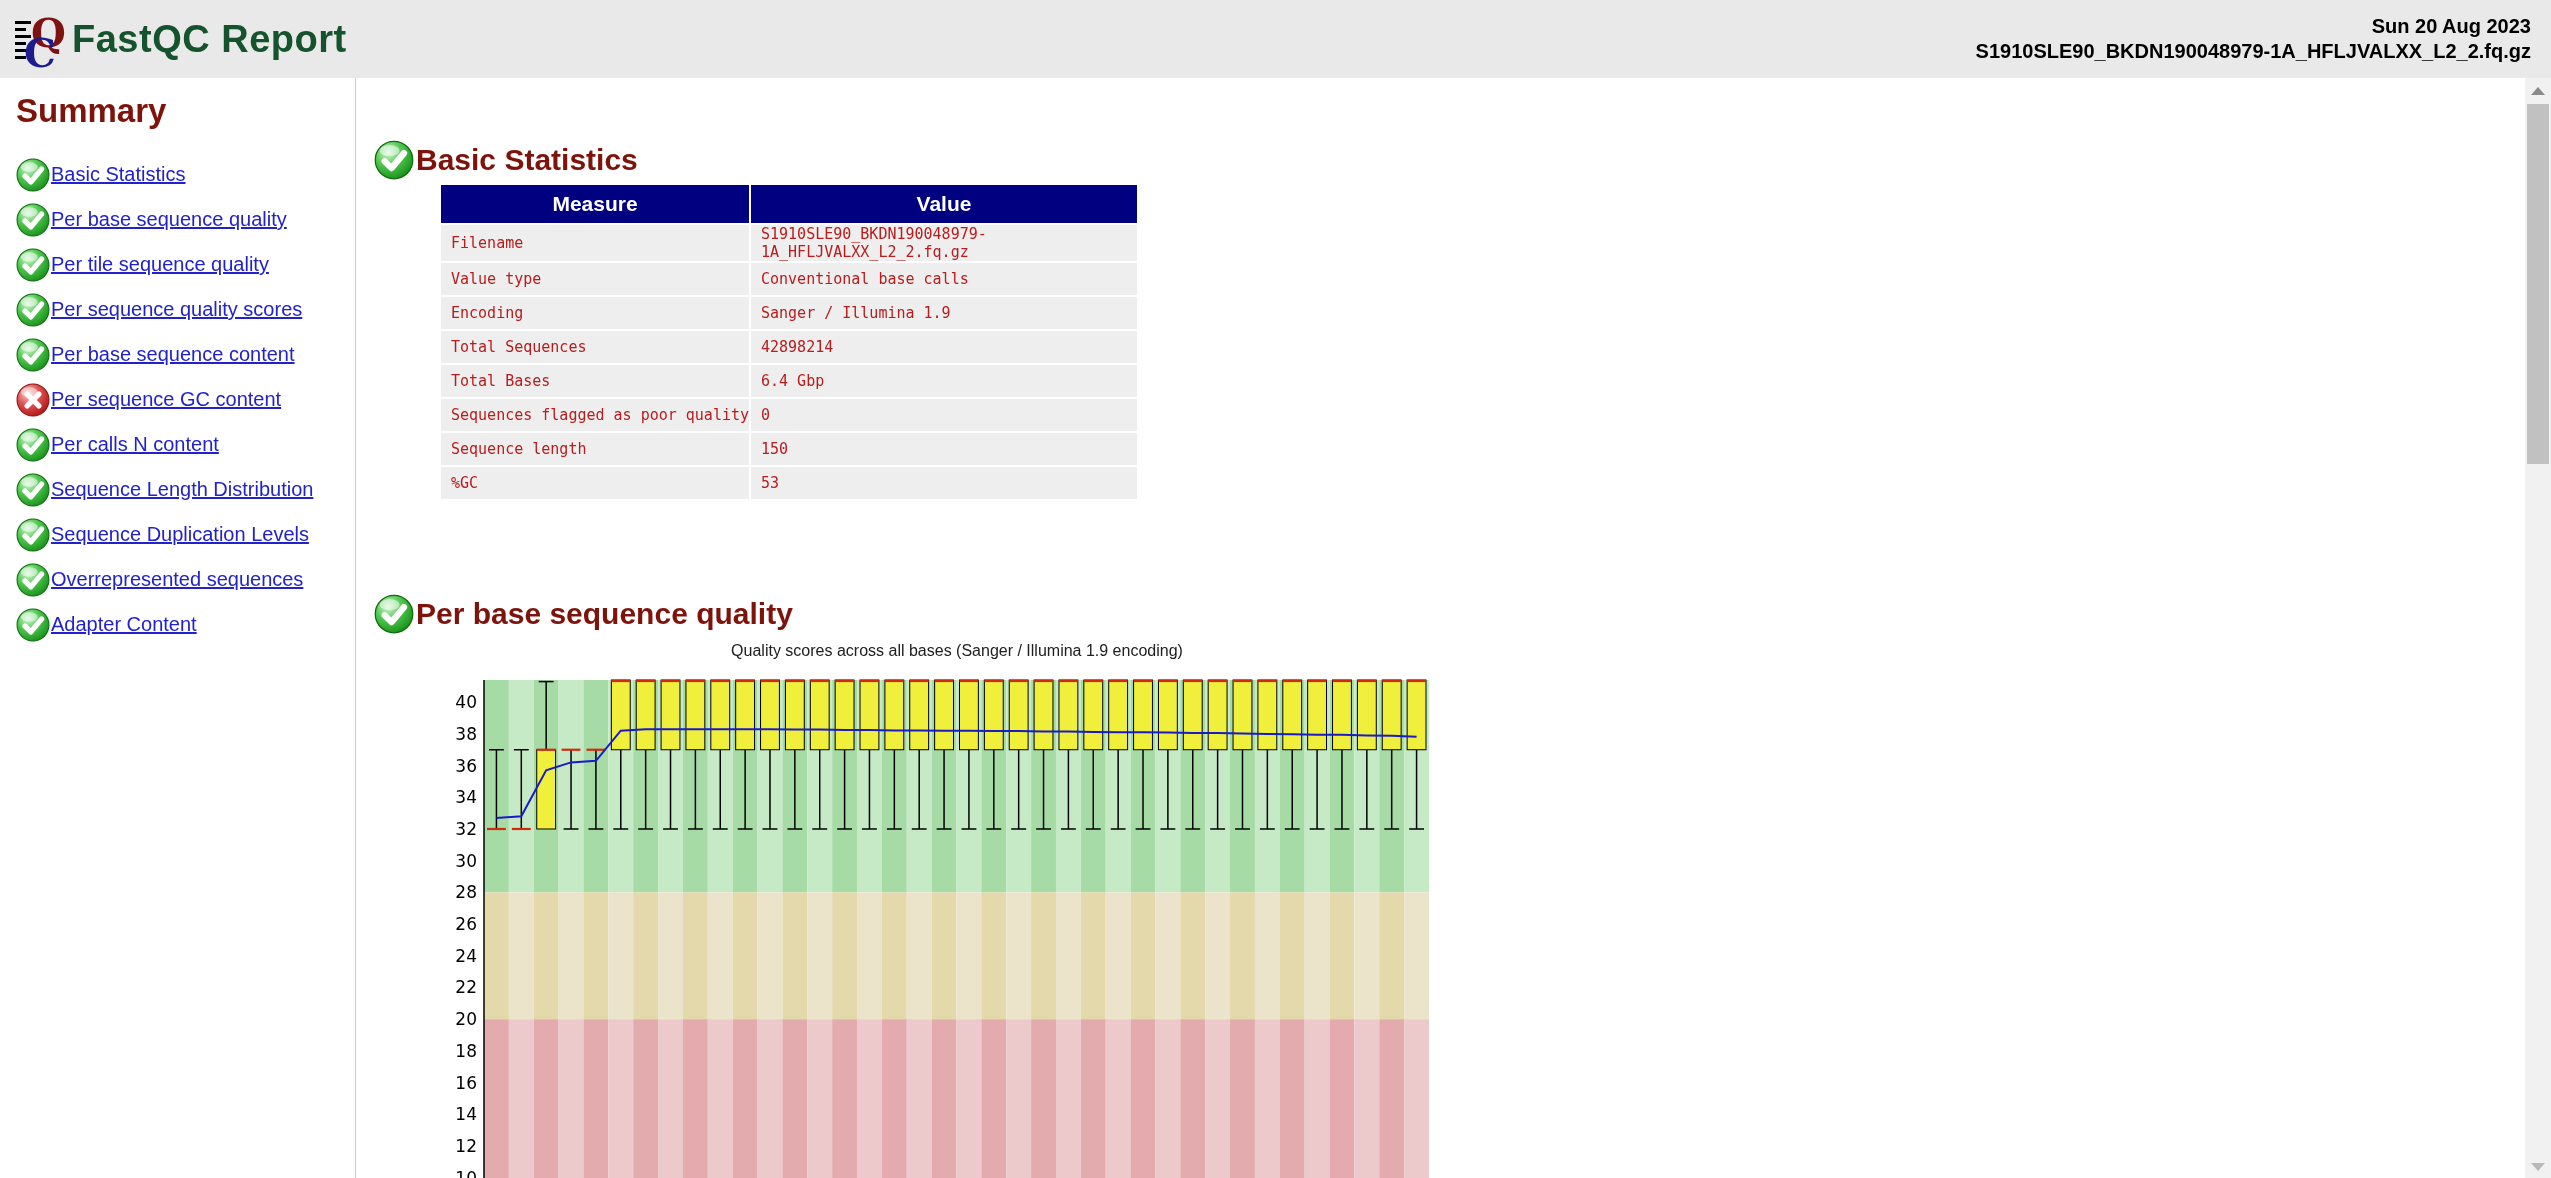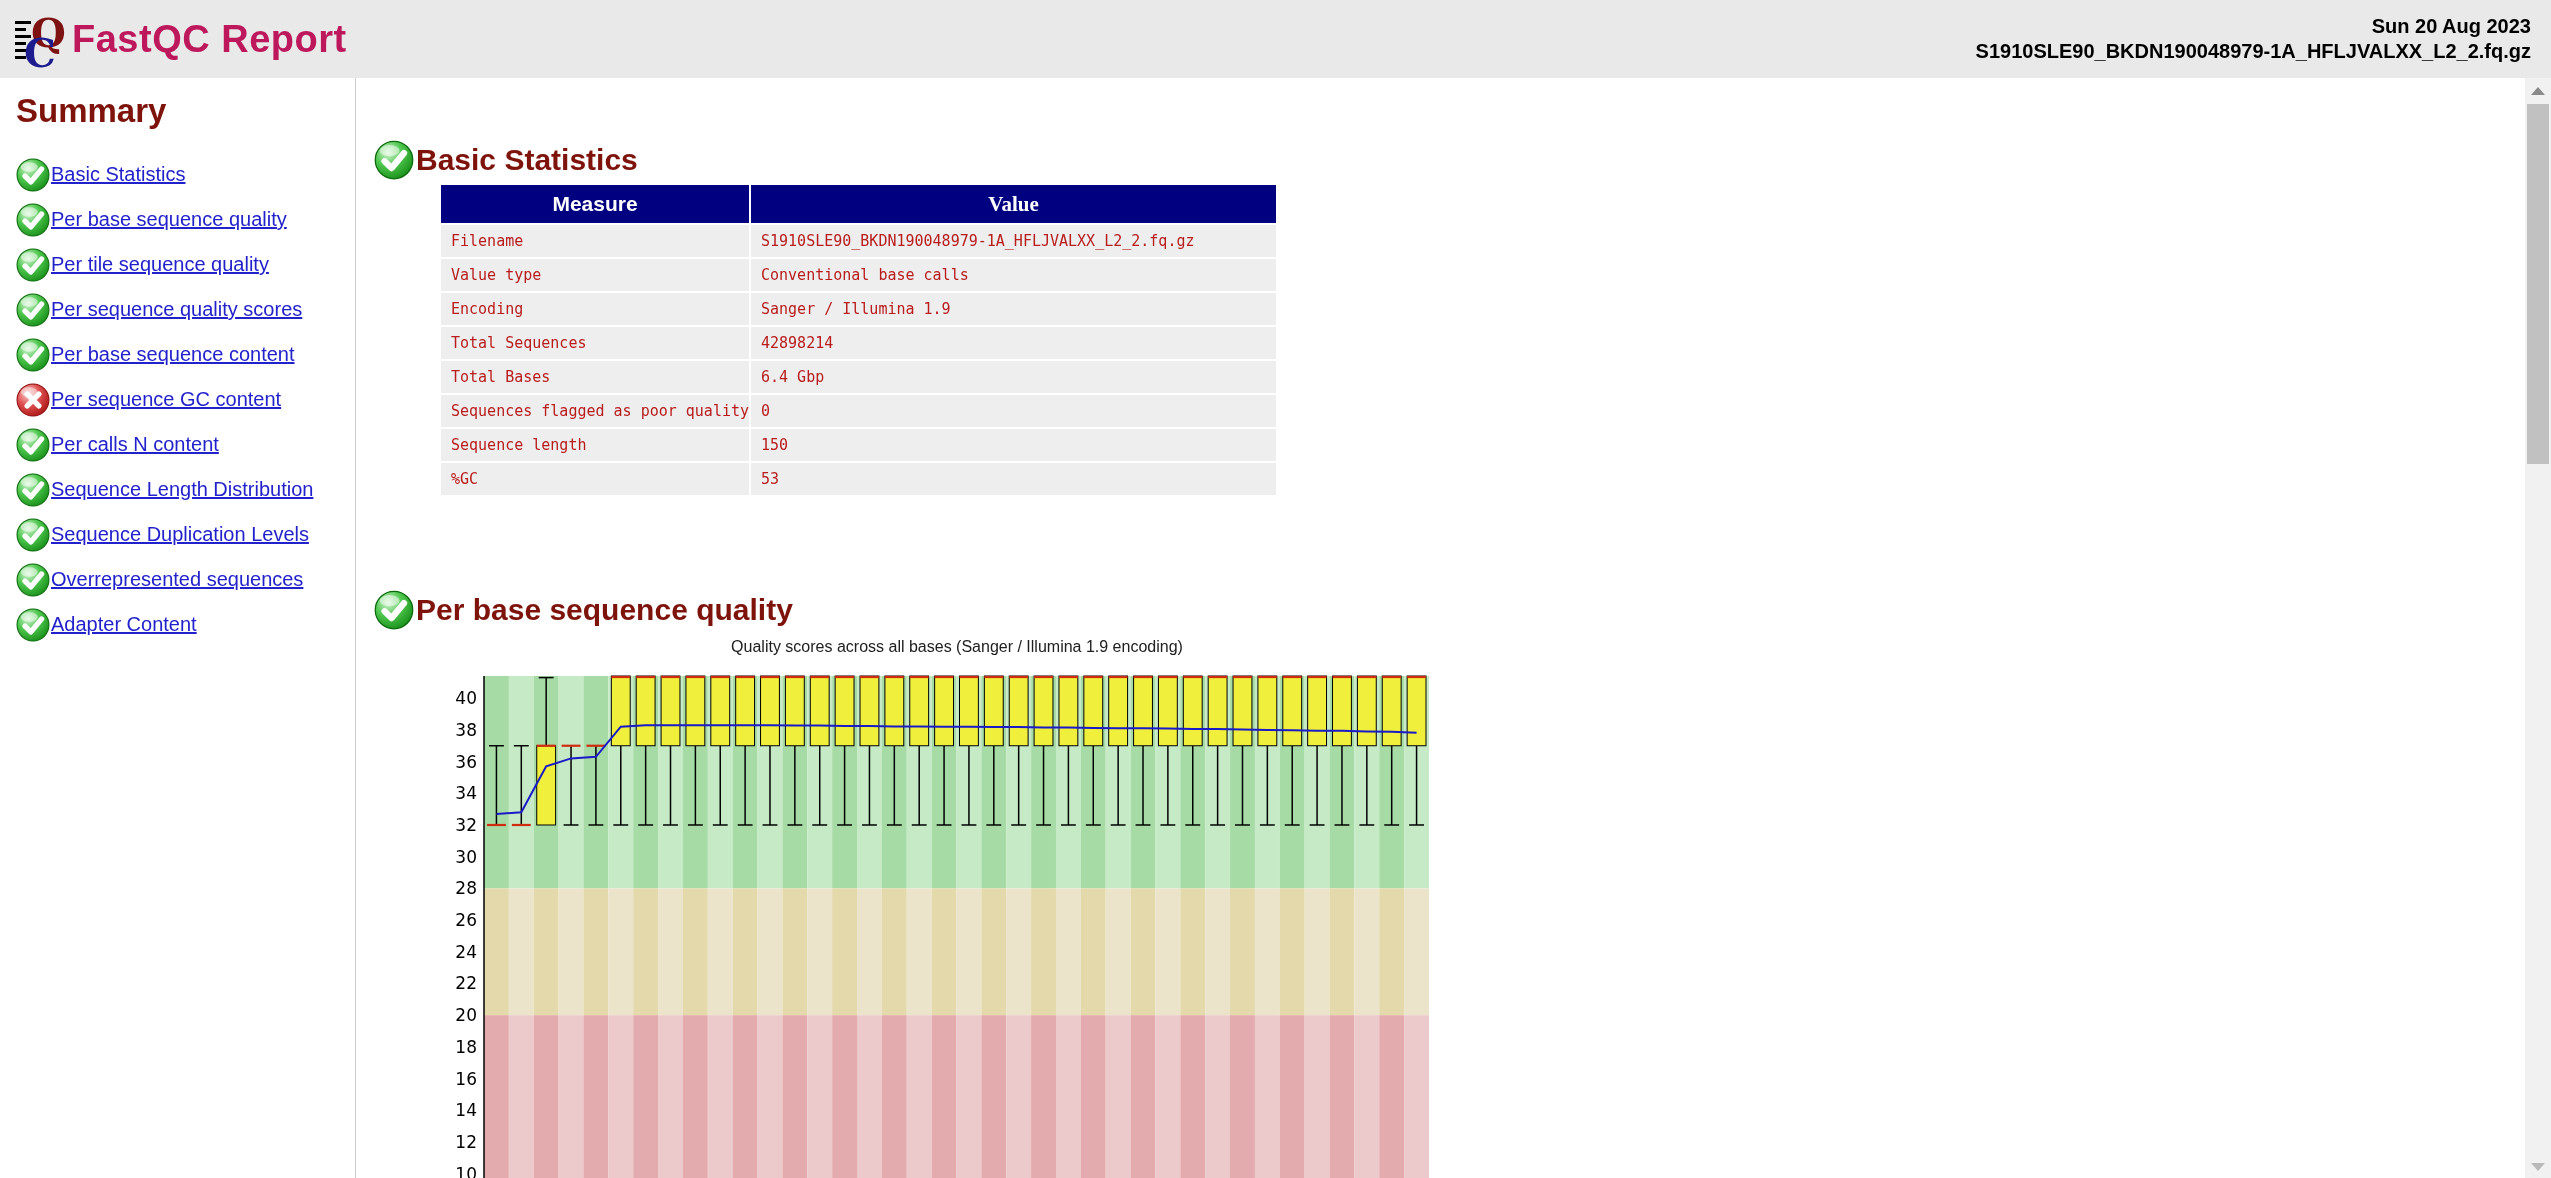--- a/index.html
+++ b/index.html
@@ -5,21 +5,21 @@
   * { box-sizing: border-box; }
   html,body { margin:0; padding:0; }
   body {
     width:2551px; height:1178px; overflow:hidden; background:#fff;
     font-family:"Liberation Sans", sans-serif; position:relative;
   }
   
   .header { height:78px; background:#E9E9E9; display:flex; justify-content:space-between; align-items:center; }
   .brand { display:flex; align-items:center; padding-left:12px; }
   .logo-svg { width:60px; height:62px; margin-top:2px; }
-  .report-title { font-size:38px; font-weight:bold; color:#be185d; margin:0 0 0 0; letter-spacing:0.5px; }
+  .report-title { font-size:38px; font-weight:bold; color:#14532d; margin:0 0 0 0; letter-spacing:0.5px; }
   .file-meta { text-align:right; padding-right:20px; font-weight:bold; font-size:20px; line-height:25px; color:#000; }
   
   .content { display:flex; height:1100px; }
   .sidebar { width:356px; min-width:356px; border-right:1px solid #CCCCCC; padding:14px 0 0 16px; }
   .summary-heading { color:#7E130B; font-size:33px; font-weight:bold; margin:0; }
   .summary-list { list-style:none; margin:22px 0 0 0; padding:0; }
   .summary-item { display:flex; align-items:center; height:45px; }
   .status-icon { width:34px; height:34px; flex:none; }
   .summary-link { color:#2222CC; font-size:20px; text-decoration:underline; margin-left:1px; cursor:pointer; }
   .main { flex:1; position:relative; background:#fff; }
@@ -28,21 +28,21 @@
   .section-heading .h-icon { width:40px; height:40px; flex:none; }
   .section-title { color:#7E130B; font-size:30px; font-weight:bold; margin:0 0 0 2px; }
   #section-basic { margin:62px 0 0 18px; }
   
   .stats-table { border-collapse:separate; border-spacing:2px; margin:3px 0 0 65px; }
   .stats-table th {
     background:#000080; color:#FFFFFF; font-family:"Liberation Sans",sans-serif;
     font-size:21px; font-weight:bold; height:38px; text-align:center; padding:4px;
   }
   .stats-table th.col-measure { width:308px; }
-  .stats-table th.col-value { width:525px;font-family:Liberation Serif, serif; }
+  .stats-table th.col-value { width:386px; }
   .stats-table td {
     background:#EEEEEE; font-family:"DejaVu Sans Mono",monospace; font-size:15px;
     height:32px; padding:0 0 0 10px; vertical-align:middle; color:#b91c1c;
   }
   #section-pbsq { margin:93px 0 0 18px; }
   .chart-wrap { margin:8px 0 0 63px; width:1000px; }
   .chart-title { font-size:16px; color:#202020; text-align:center; padding-left:40px; height:22px; margin-top:1px; }
   #quality-chart { display:block; margin-top:6px; }
   
   .scrollbar { position:absolute; top:78px; right:0; width:26px; height:1100px; background:#F1F1F1; }

